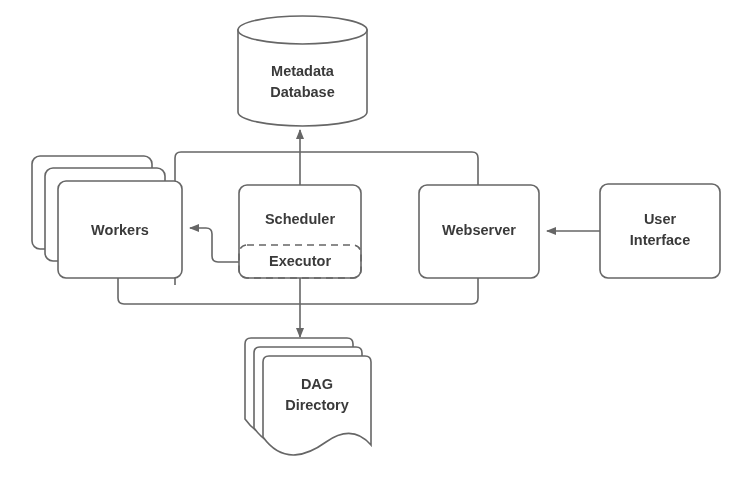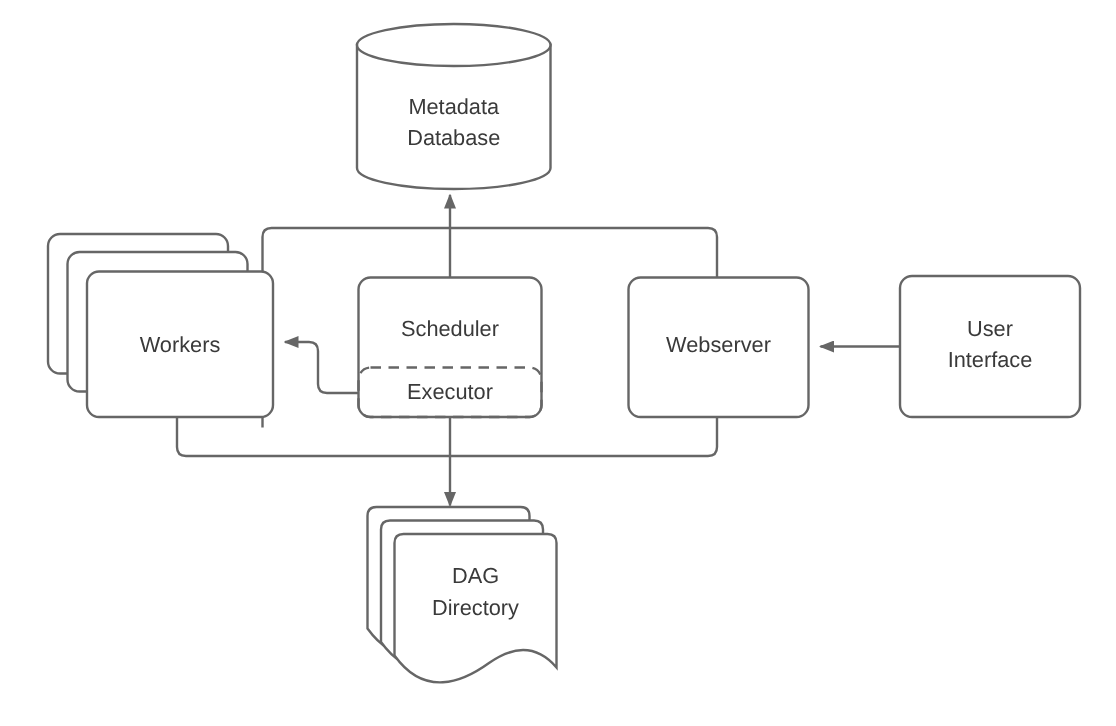--- a/index.html
+++ b/index.html
@@ -9,20 +9,21 @@
   }
   body {
     font-family: "Liberation Sans", sans-serif;
   }
   #diagram-canvas {
     position: relative;
     width: 744px;
     height: 484px;
     background: #ffffff;
     overflow: hidden;
+    font-weight: bold;
   }
   #diagram-svg {
     position: absolute;
     top: 0;
     left: 0;
     width: 744px;
     height: 484px;
   }
   .node-shape {
     fill: #ffffff;

